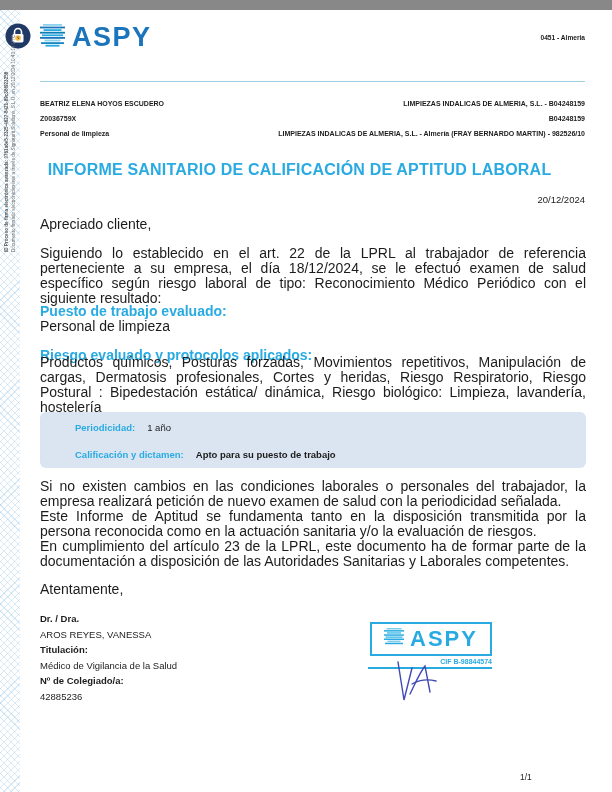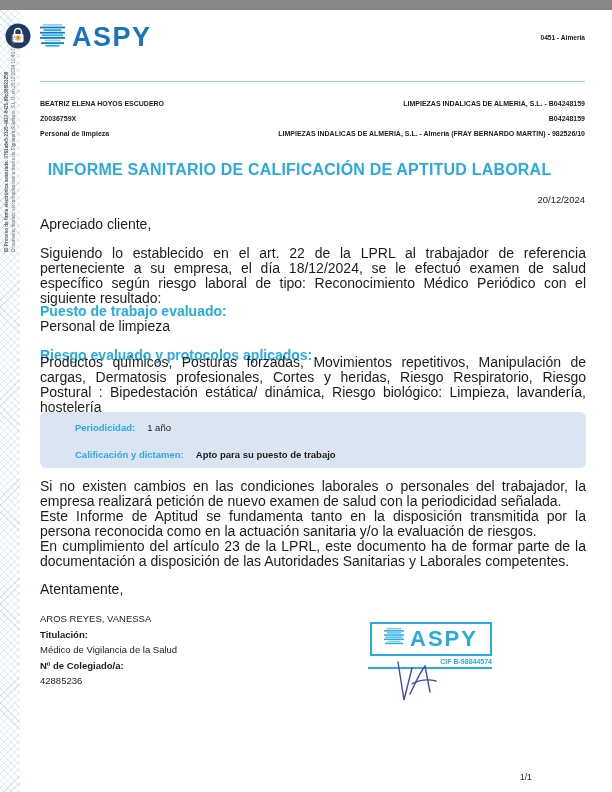--- a/index.html
+++ b/index.html
@@ -142,20 +142,21 @@
 
   <div class="txt notes">
     <div>Si no existen cambios en las condiciones laborales o personales del trabajador, la empresa realizará petición de nuevo examen de salud con la periodicidad señalada.</div>
     <div>Este Informe de Aptitud se fundamenta tanto en la disposición transmitida por la persona reconocida como en la actuación sanitaria y/o la evaluación de riesgos.</div>
     <div>En cumplimiento del artículo 23 de la LPRL, este documento ha de formar parte de la documentación a disposición de las Autoridades Sanitarias y Laborales competentes.</div>
   </div>
 
   <div class="txt closing">Atentamente,</div>
 
   <div class="doctor-block">
+    <div class="b">Dr. / Dra.</div>
     <div>AROS REYES, VANESSA</div>
     <div class="b">Titulación:</div>
     <div>Médico de Vigilancia de la Salud</div>
     <div class="b">Nº de Colegiado/a:</div>
     <div>42885236</div>
   </div>
 
   <div class="stamp-box">
     <span>
       <svg width="20" height="18" viewBox="0 0 20 18">

